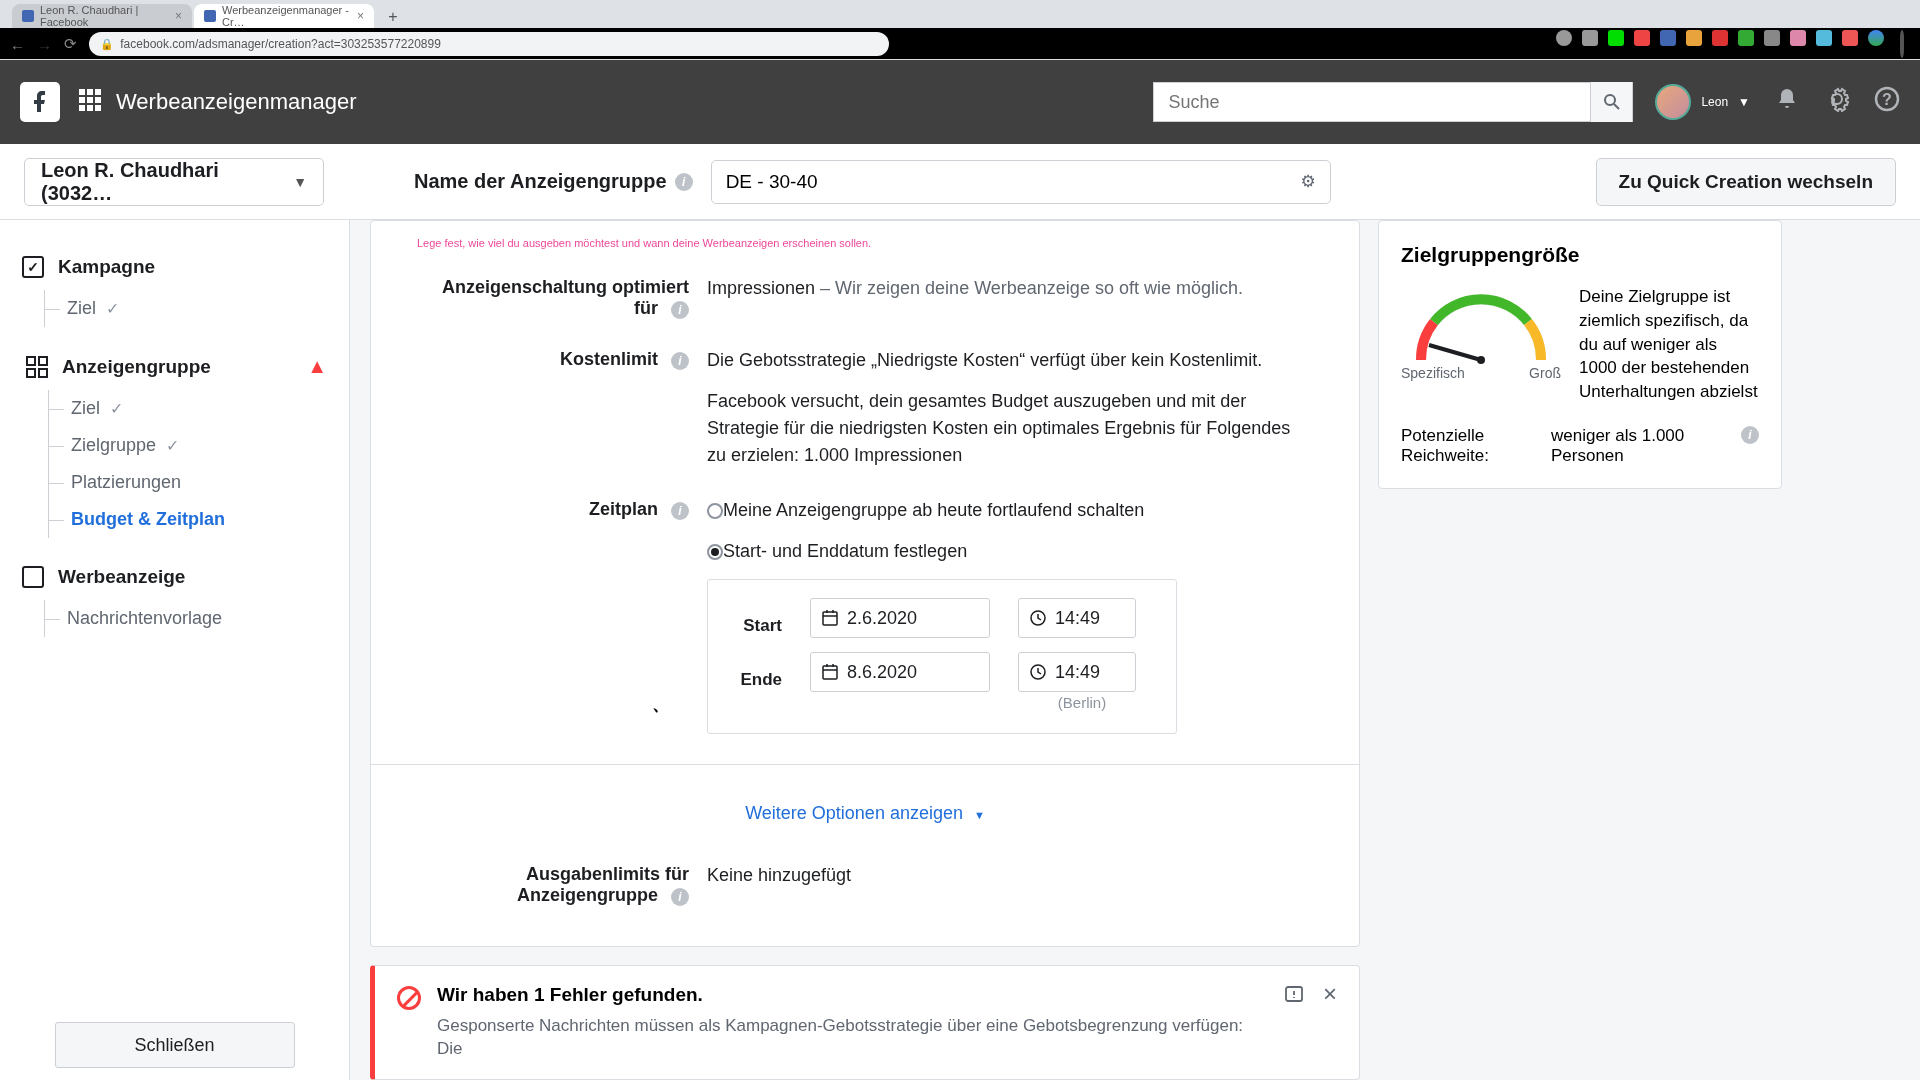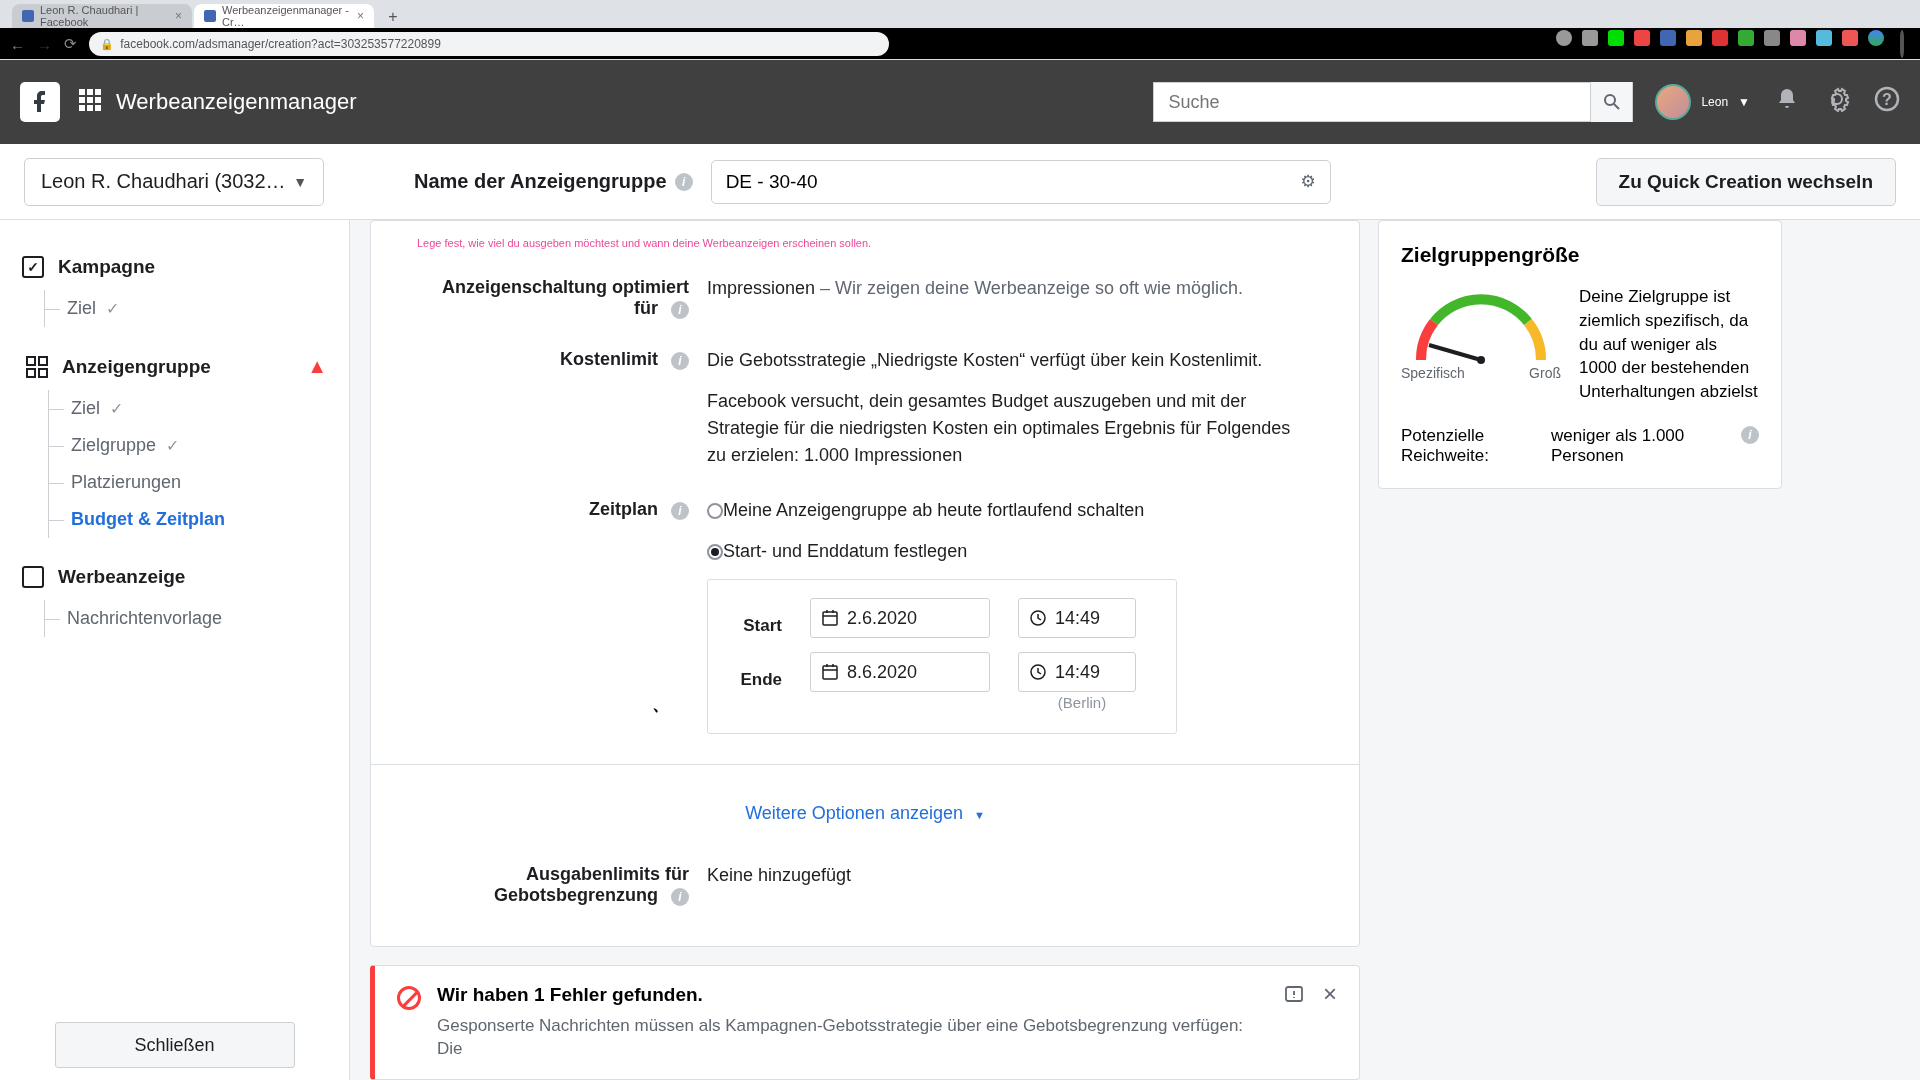--- a/index.html
+++ b/index.html
@@ -29,21 +29,21 @@
 .search-box{margin-left:auto;width:480px;height:40px;background:#fff;border:1px solid #ccd0d5;display:flex;align-items:center}
 .search-box input{flex:1;border:none;padding:0 14px;font-size:18px;color:#777;outline:none}
 .search-btn{width:42px;height:40px;background:#f5f6f7;border-left:1px solid #ccd0d5;display:flex;align-items:center;justify-content:center;font-size:17px;color:#555}
 .user-block{margin-left:22px;display:flex;align-items:center;gap:10px}
 .avatar{width:36px;height:36px;border-radius:50%;background:linear-gradient(135deg,#e8a87c,#c38d9e);border:2px solid #5a9}
 .user-name{font-size:12px}
 .header-icon{margin-left:24px;font-size:24px;color:#b0b3b8}
 
 
 .sub-header{height:76px;background:#fff;border-bottom:1px solid #dadde1;display:flex;align-items:center;padding:0 24px}
-.account-select{width:300px;height:48px;border:1px solid #ccd0d5;border-radius:5px;display:flex;align-items:center;padding:0 16px;font-size:20px;font-weight:400;color:#1c1e21}
+.account-select{width:300px;height:48px;border:1px solid #ccd0d5;border-radius:5px;display:flex;align-items:center;padding:0 16px;font-size:20px;font-weight:700;color:#1c1e21}
 .account-select .chev{margin-left:auto;font-size:14px;color:#555}
 .name-label{margin-left:90px;font-size:20px;font-weight:600;color:#1c1e21}
 .info-ic{width:18px;height:18px;border-radius:50%;background:#bec3c9;color:#fff;display:inline-flex;align-items:center;justify-content:center;font-size:12px;font-style:italic;font-weight:bold;margin-left:8px}
 .name-input{margin-left:18px;width:620px;height:44px;border:1px solid #ccd0d5;border-radius:5px;display:flex;align-items:center;padding:0 14px}
 .name-input input{flex:1;border:none;font-size:19px;outline:none}
 .name-input .gear{color:#606770;font-size:17px}
 .quick-btn{margin-left:auto;height:48px;padding:0 22px;border:1px solid #ccd0d5;border-radius:5px;background:#f5f6f7;font-size:19px;font-weight:600;color:#1c1e21}
 
 
 .main-area{display:flex;height:calc(1080px - 60px - 72px - 76px)}
@@ -362,21 +362,21 @@
         </div>
 
         <div class="divider"></div>
         <div class="more-link">
           <span>Weitere Optionen anzeigen</span>
           <span class="tri">▼</span>
         </div>
 
         <div class="form-row" style="margin-bottom:0">
           <div class="form-label">
-            <span>Ausgabenlimits für Gebotsbegrenzung</span>
+            <span>Ausgabenlimits für Anzeigengruppe</span>
             <span class="info-ic">i</span>
           </div>
           <div class="form-val">Keine hinzugefügt</div>
         </div>
       </div>
 
       <div class="error-banner">
         <div class="err-ic"></div>
         <div class="err-text">
           <div class="err-title">Wir haben 1 Fehler gefunden.</div>

